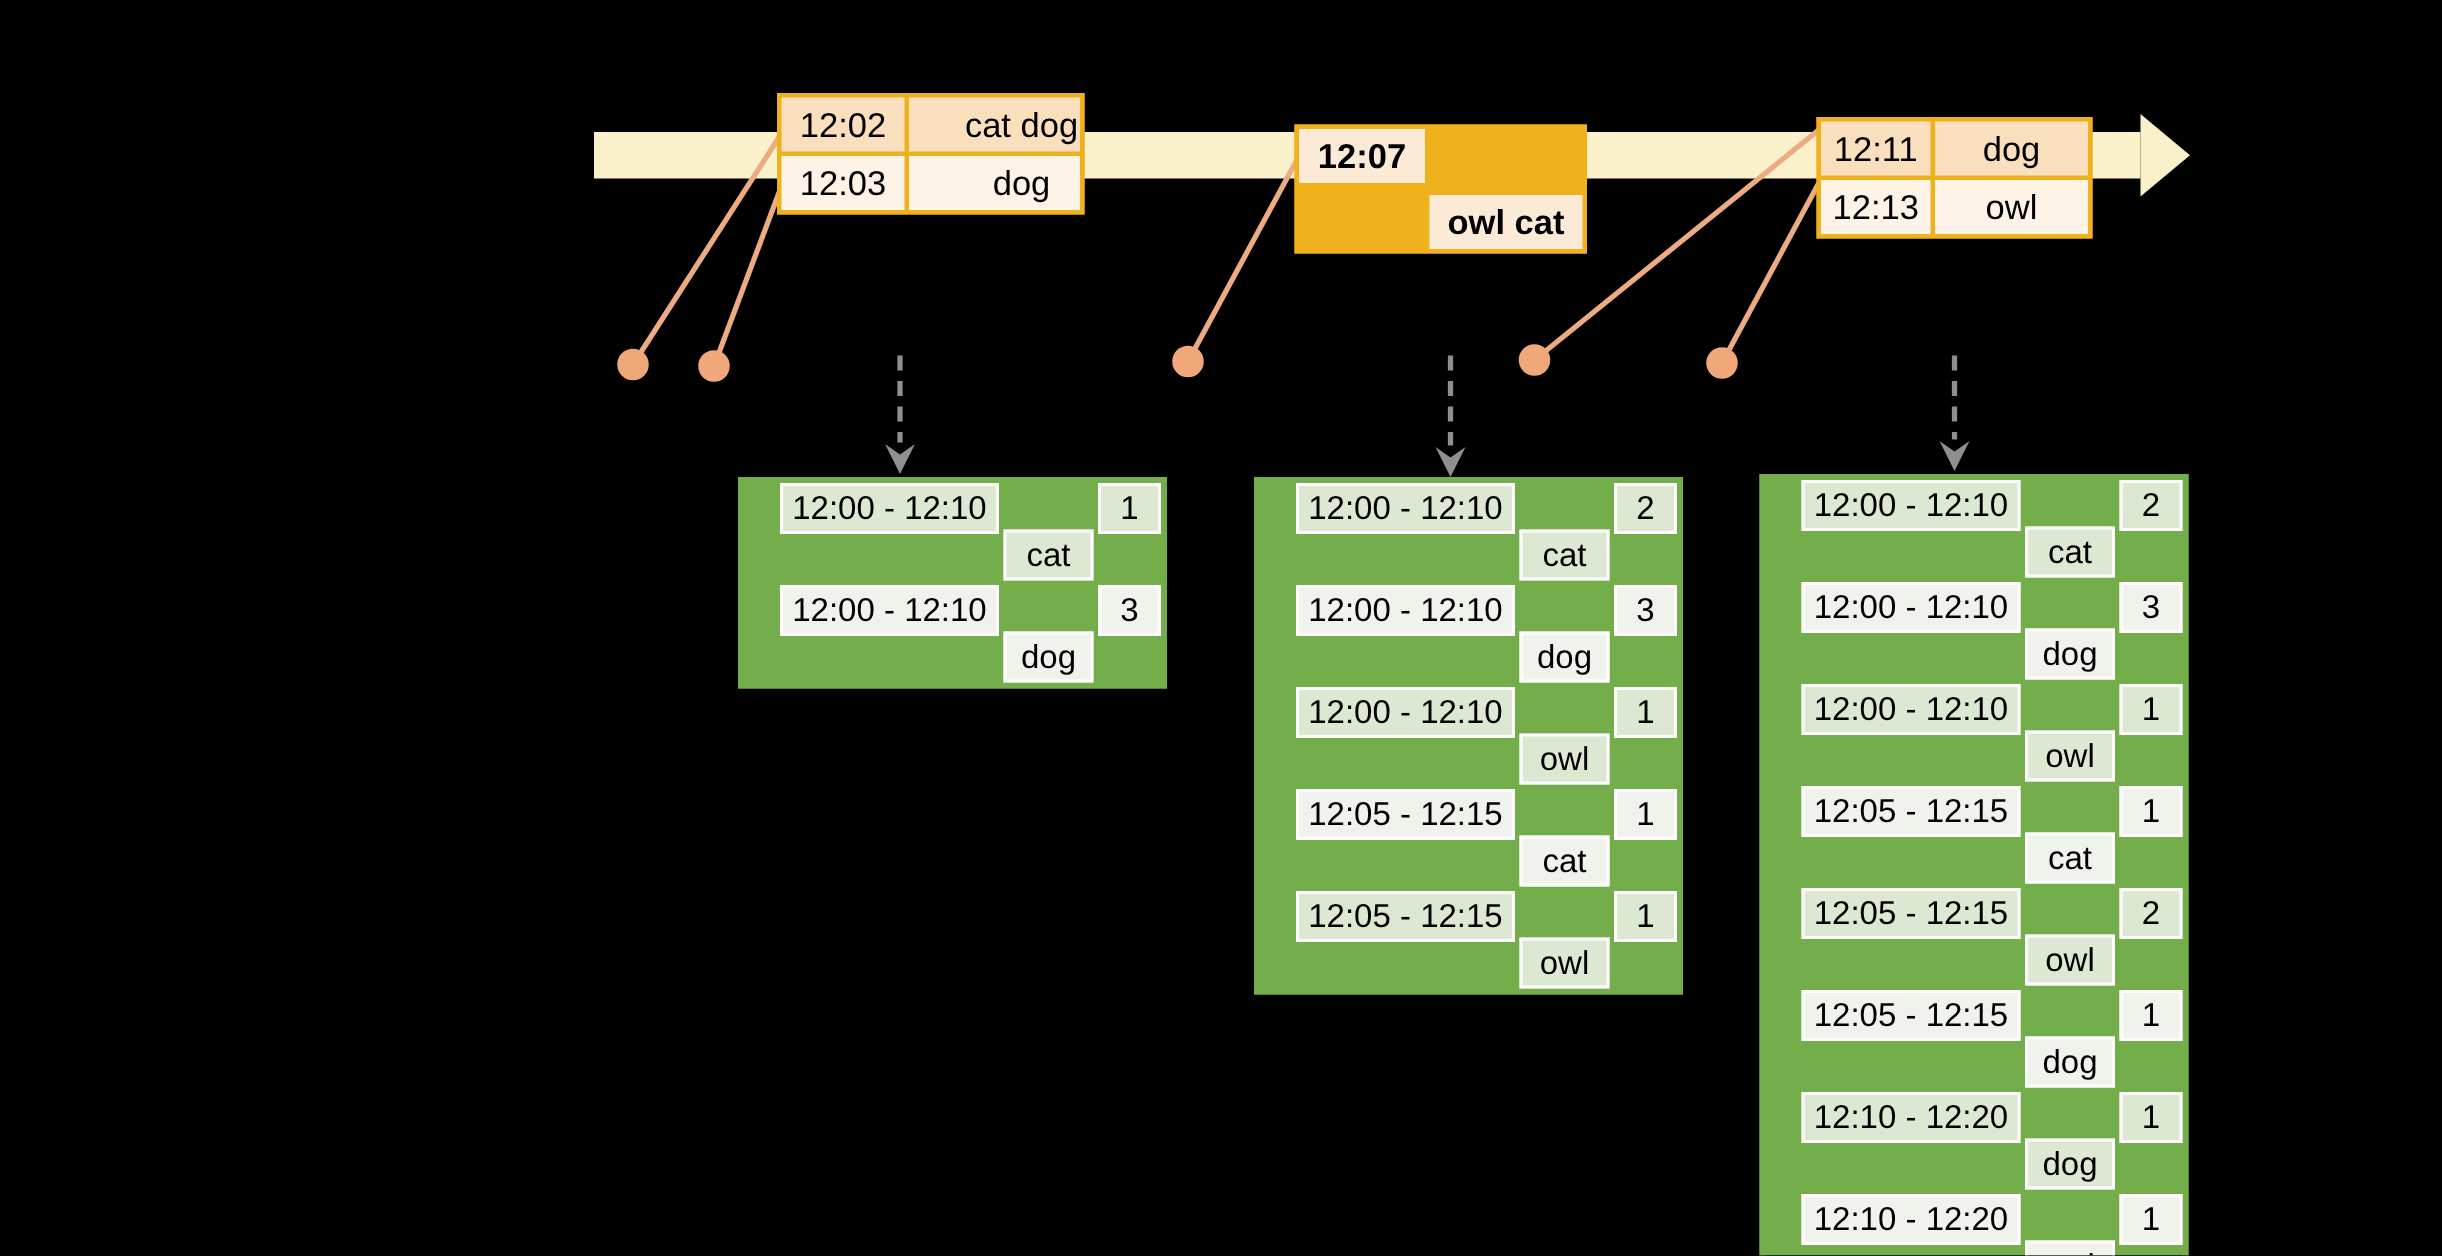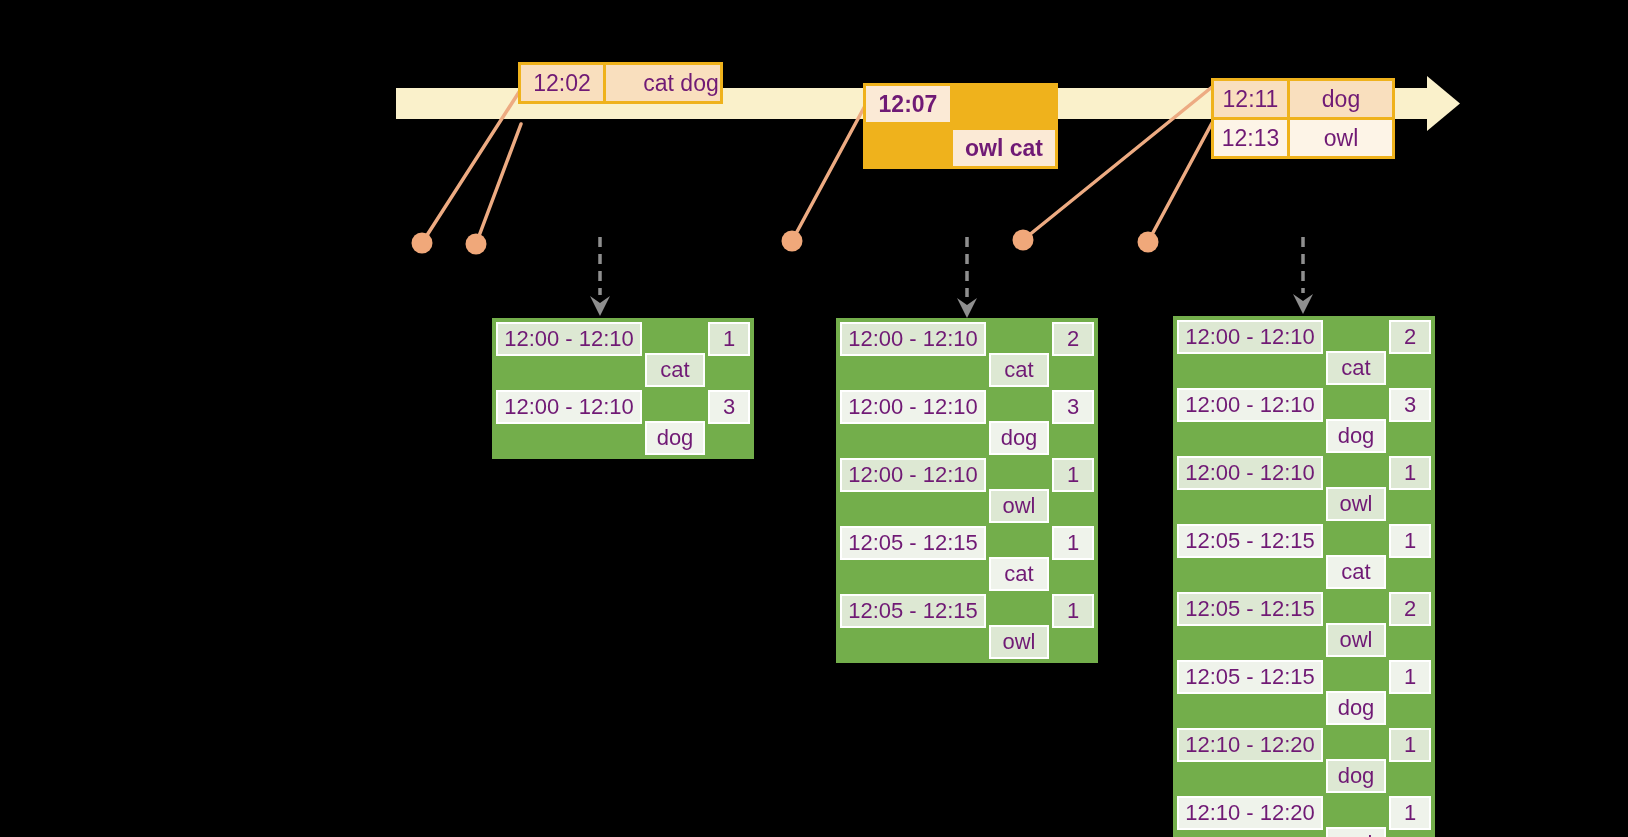--- a/index.html
+++ b/index.html
@@ -1,18 +1,18 @@
 <!DOCTYPE html>
 <html><head>
 <meta charset="utf-8">
 <style>
   html,body{margin:0;padding:0;background:#000;}
   .stage{
     position:relative;width:1628px;height:837px;background:#000;overflow:hidden;
-    font-family:"Liberation Sans", sans-serif;color:#701a75;
+    font-family:"Liberation Sans", sans-serif;color:#000000;
   }
   svg.layer{position:absolute;left:0;top:0;z-index:1;}
 
   
   .etable{position:absolute;z-index:2;border:3px solid #efb21c;background:#efb21c;}
   .erow{display:flex;}
   .erow + .erow{margin-top:3px;}
   .ecell{height:36px;line-height:36px;text-align:center;font-size:23px;box-sizing:border-box;}
   .ecell + .ecell{margin-left:3px;}
   .shade-dark  .ecell{background:#f9dfbe;}
@@ -20,21 +20,21 @@
   .shade-mid   .ecell{background:#fbead6;}
   .et-a .ecell.time{width:82px;}  .et-a .ecell.words{width:114px;padding-left:36px;}
   .et-b .ecell.time{width:84px;}  .et-b .ecell.words{width:102px;margin-top:44px;}
   .et-c .ecell.time{width:73px;}  .et-c .ecell.words{width:102px;}
 
   
   .gtable{position:absolute;z-index:2;border:4px solid #73ae4b;background:#73ae4b;}
   .grow{display:flex;}
   .grow + .grow{margin-top:3px;}
   .gcell{box-sizing:border-box;height:34px;line-height:29px;border:2px solid #ffffff;
-         text-align:center;font-size:22px;}
+         text-align:center;font-size:22px;margin-left:24px;}
   .gcell + .gcell{margin-left:3px;}
   .gcell.win{width:146px;} .gcell.word{width:60px;margin-top:31px;} .gcell.count{width:42px;}
   .gtable .grow:nth-of-type(odd)  .gcell{background:#dde8d3;}
   .gtable .grow:nth-of-type(even) .gcell{background:#eff3eb;}
 
   
   #etable1{left:518px;top:62px;}
   #etable2{left:863px;top:83px;font-weight:bold;}
   #etable3{left:1211px;top:78px;}
   #gtable1{left:492px;top:318px;}
@@ -79,20 +79,24 @@
     </g>
   </svg>
 
   <div id="etable1" class="etable et-a">
 
       <div class="erow shade-dark">
         <div class="ecell time">12:02</div>
         <div class="ecell words">cat dog</div>
       </div>
 
+      <div class="erow shade-light">
+        <div class="ecell time">12:03</div>
+        <div class="ecell words">dog dog</div>
+      </div>
     </div>
 
   <div id="etable2" class="etable et-b">
 
       <div class="erow shade-mid">
         <div class="ecell time">12:07</div>
         <div class="ecell words">owl cat</div>
       </div>
     </div>
 

